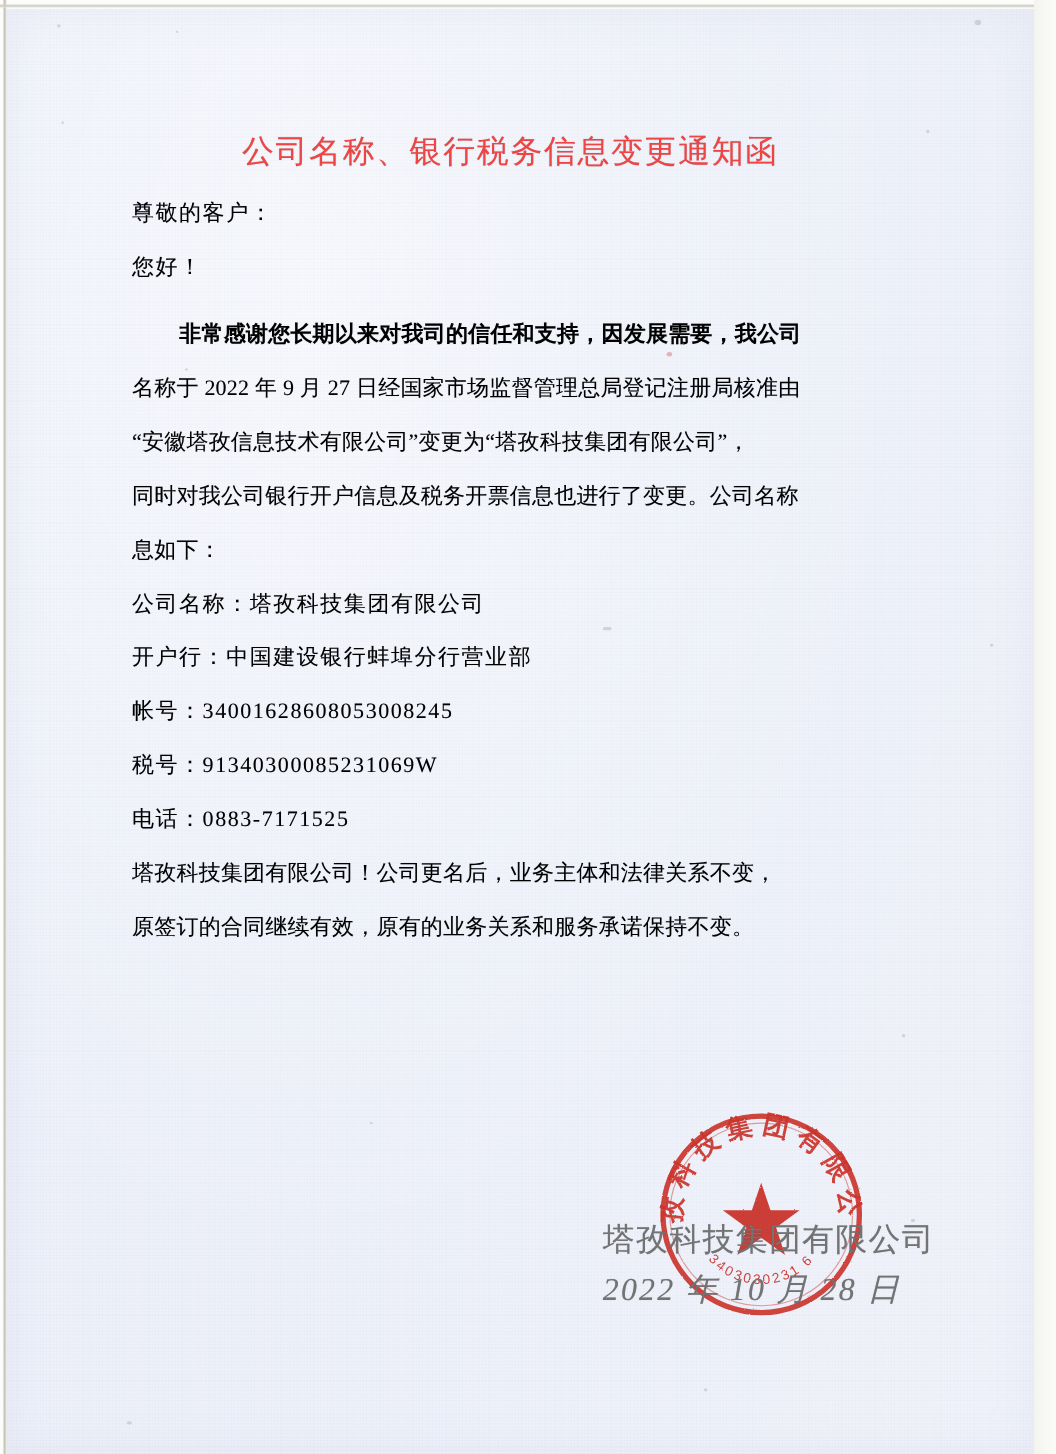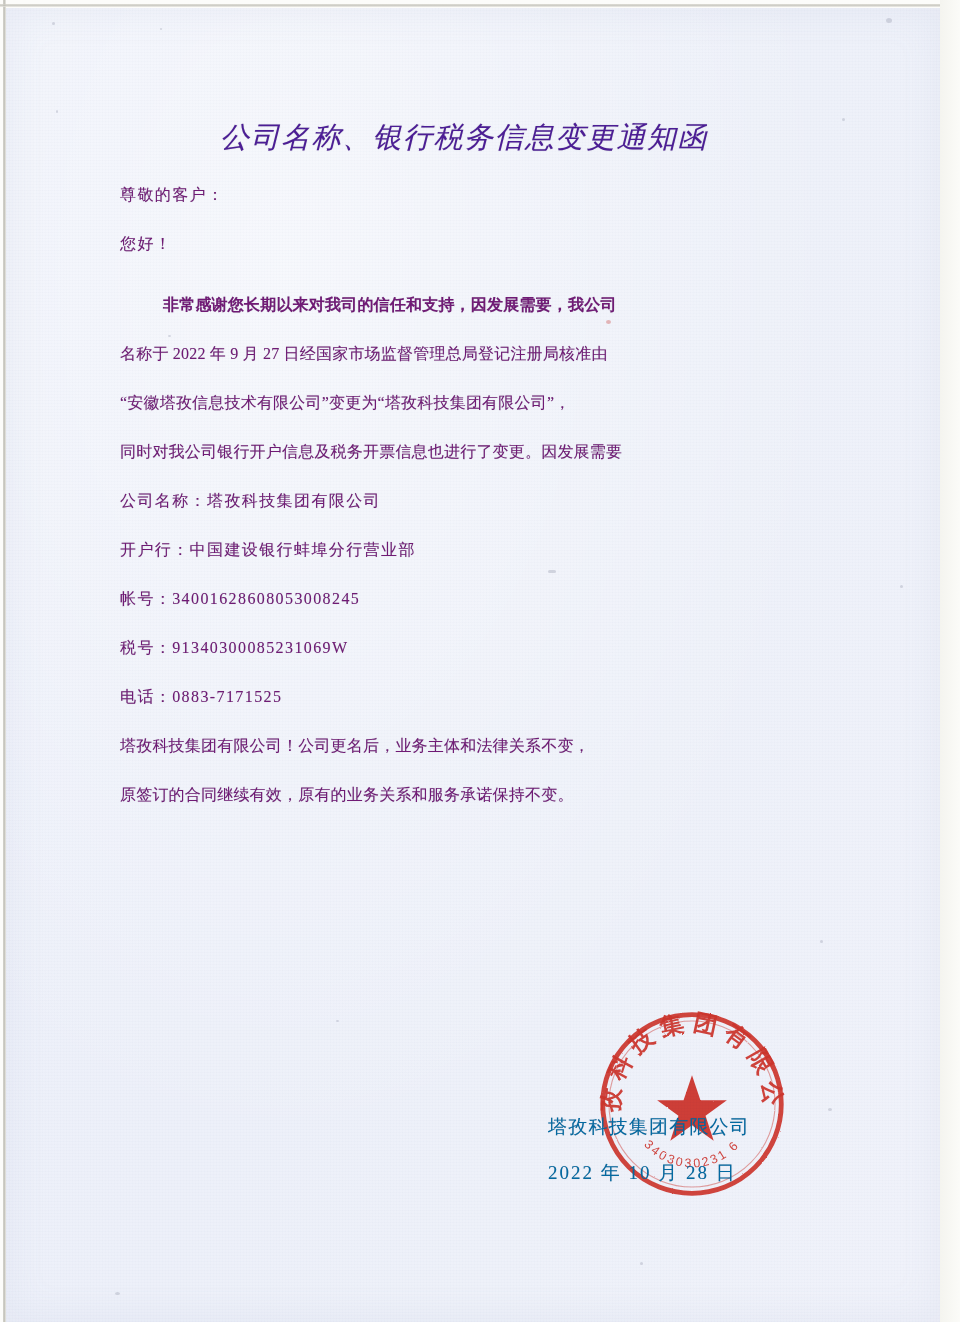--- a/index.html
+++ b/index.html
@@ -76,65 +76,64 @@
     color: #1c1f26;
   }
 
   .title {
     position: absolute;
     left: 0; top: 118px;
     width: 928px;
     text-align: center;
     font-size: 29px;
     letter-spacing: 1.5px;
-    color: #4c1d95;
+    color: #ef4444;
     font-family: "Liberation Serif", "DejaVu Serif", serif;
     text-shadow: 0 0 1px rgba(30,35,50,0.28);
-    font-style: italic;
   }
 
   .body-block {
     position: absolute;
     left: 120px;
     top: 170px;
     width: 690px;
   }
 
   .line {
-    font-size: 16px;
+    font-size: 20px;
     line-height: 49px;
     letter-spacing: .6px;
-    color: #701a75;
+    color: #000000;
     white-space: nowrap;
     text-shadow: 0 0 .7px rgba(25,30,45,0.30);
   }
   .line.indent { text-indent: 43px; font-weight: bold; }
   .line.wide   { letter-spacing: 1.4px; }
   .line.tight  { letter-spacing: .2px; }
 
   .spacer-sm { height: 12px; }
   .spacer-md { height: 44px; }
 
   
   .sign-block {
     position: absolute;
     left: 548px;
     top: 1104px;
     width: 330px;
     z-index: 3;
   }
   .sign-line {
-    font-size: 19px;
+    font-size: 29px;
     line-height: 46px;
     letter-spacing: 1.2px;
-    color: #0369a1;
+    color: #737373;
     white-space: nowrap;
     text-shadow: 0 0 .7px rgba(25,30,45,0.28);
   }
-  .sign-date { letter-spacing: 2px; }
+  .sign-date { letter-spacing: 2px; font-style: italic; }
 
   
   .seal {
     position: absolute;
     left: 596px;
     top: 1008px;
     width: 192px;
     height: 192px;
     z-index: 2;
     opacity: .93;
@@ -184,21 +183,22 @@
     <div class="body-block">
 
       <div class="line wide">尊敬的客户：</div>
       <div class="line wide">您好！</div>
 
       <div class="spacer-sm"></div>
 
       <div class="line indent tight">非常感谢您长期以来对我司的信任和支持，因发展需要，我公司</div>
       <div class="line tight">名称于 2022 年 9 月 27 日经国家市场监督管理总局登记注册局核准由</div>
       <div class="line tight">“安徽塔孜信息技术有限公司”变更为“塔孜科技集团有限公司”，</div>
-      <div class="line tight">同时对我公司银行开户信息及税务开票信息也进行了变更。因发展需要</div>
+      <div class="line tight">同时对我公司银行开户信息及税务开票信息也进行了变更。公司名称</div>
+      <div class="line tight">息如下：</div>
 
       <div class="line wide">公司名称：塔孜科技集团有限公司</div>
       <div class="line wide">开户行：中国建设银行蚌埠分行营业部</div>
       <div class="line wide">帐号：34001628608053008245</div>
       <div class="line wide">税号：91340300085231069W</div>
       <div class="line wide">电话：0883-7171525</div>
 
       <div class="line tight">塔孜科技集团有限公司！公司更名后，业务主体和法律关系不变，</div>
       <div class="line tight">原签订的合同继续有效，原有的业务关系和服务承诺保持不变。</div>
 

